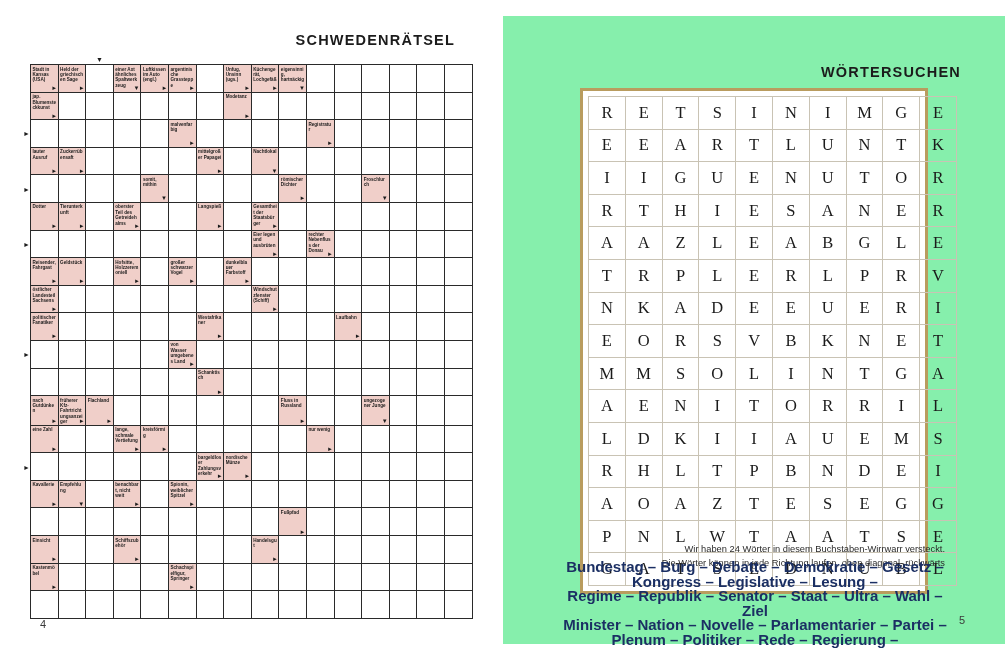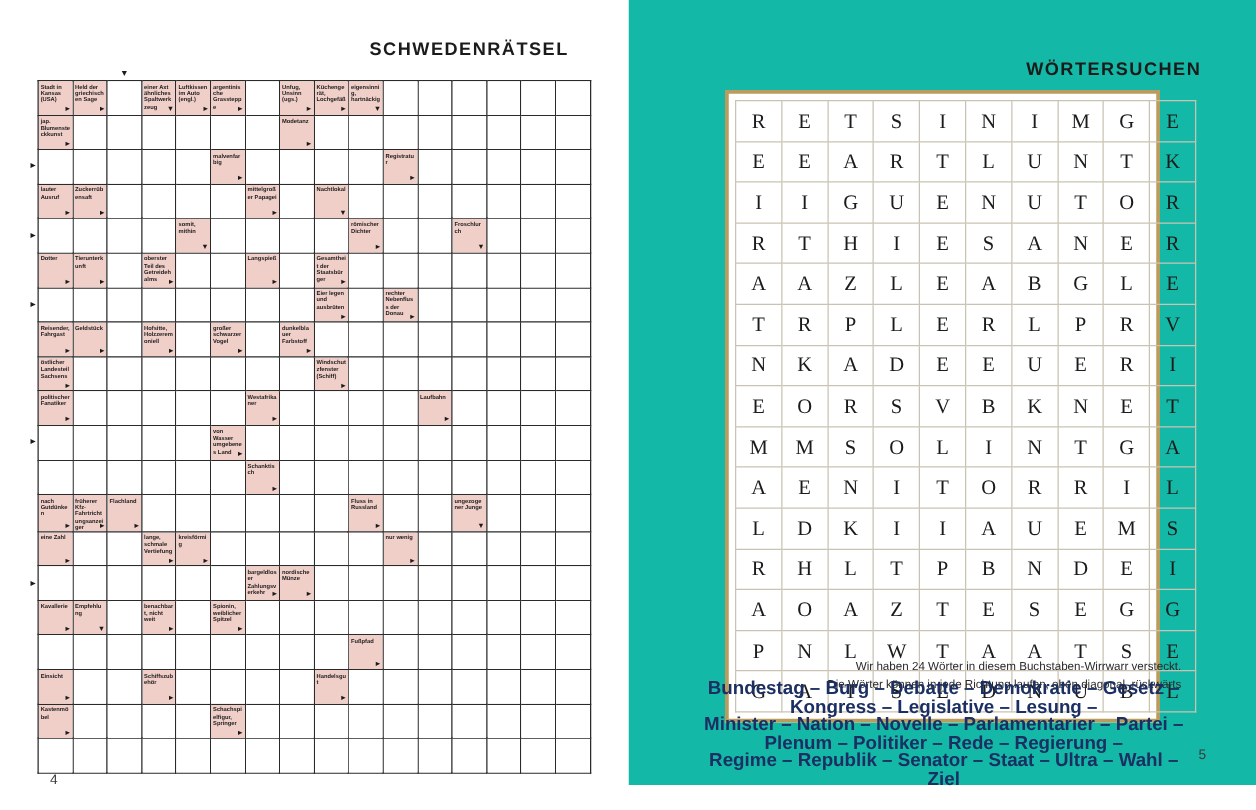--- a/index.html
+++ b/index.html
@@ -25,22 +25,23 @@
     width: 503px;
     height: 648px;
     background: #ffffff;
     box-sizing: border-box;
     border-radius: 22px;
   }
   .right-page {
     position: relative;
     width: 502px;
     height: 628px;
-    background: #14b8a6;
+    background: #86efac;
     box-sizing: border-box;
+    margin-top: 16px;
   }
   .page-heading {
     position: absolute;
     font-size: 14.5px;
     font-weight: bold;
     letter-spacing: 1.2px;
     color: #1b1b1b;
   }
   .left-heading {
     right: 48px;
@@ -917,19 +918,19 @@
             </tr>
           </tbody>
         </table>
     </div>
     <div class="ws-instructions">
         <div>Wir haben 24 Wörter in diesem Buchstaben-Wirrwarr versteckt.</div>
         <div>Die Wörter können in jede Richtung laufen, oben diagonal, rückwärts</div>
       </div>
     <div class="ws-words">
         <span class="ws-words-line">Bundestag – Burg – Debatte – Demokratie – Gesetz – Kongress – Legislative – Lesung –</span>
+        <span class="ws-words-line">Regime – Republik – Senator – Staat – Ultra – Wahl – Ziel</span>
         <span class="ws-words-line">Minister – Nation – Novelle – Parlamentarier – Partei – Plenum – Politiker – Rede – Regierung –</span>
-        <span class="ws-words-line">Regime – Republik – Senator – Staat – Ultra – Wahl – Ziel</span>
       </div>
     <div class="folio folio-right">5</div>
   </div>
 
 </div>
 
 </body></html>

